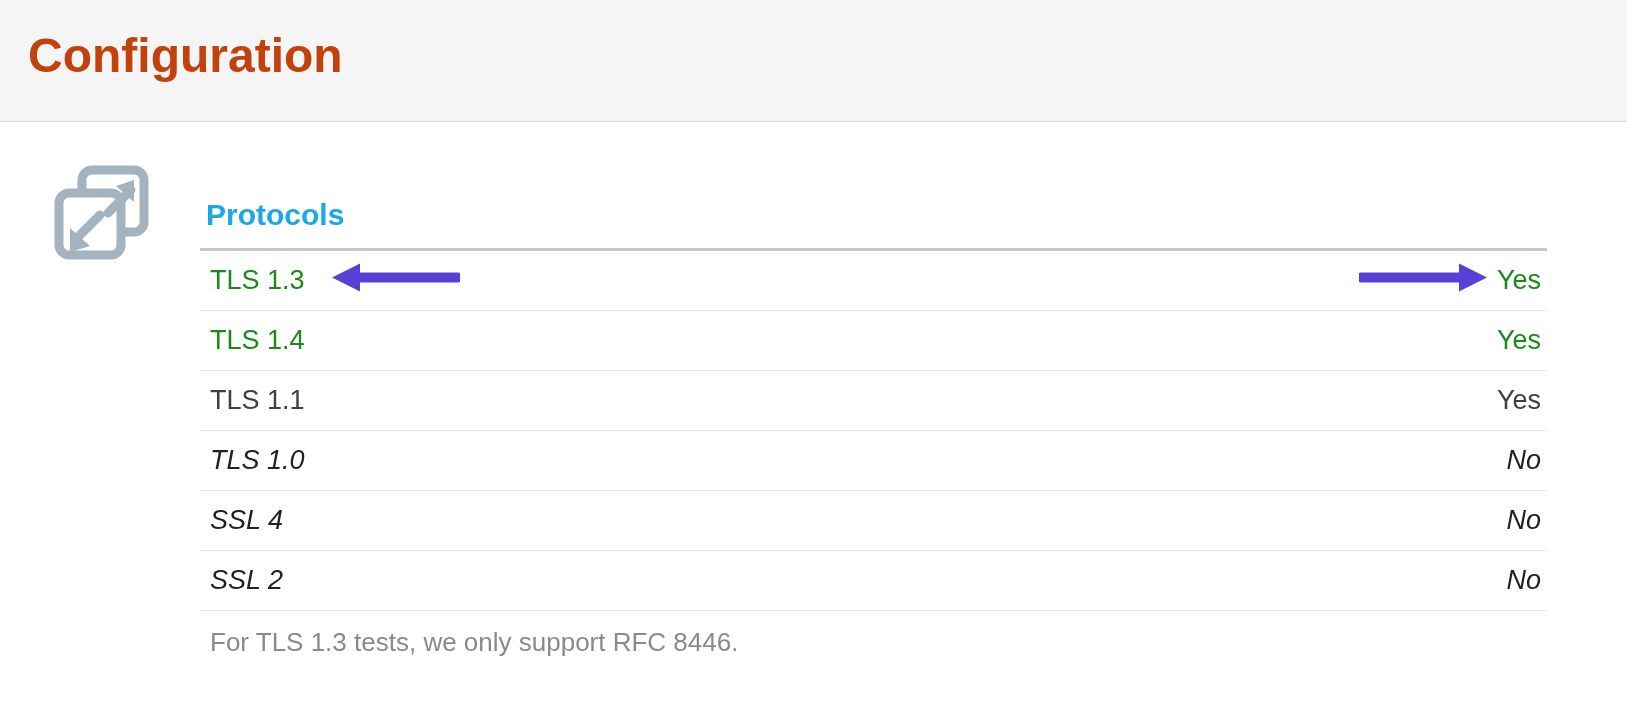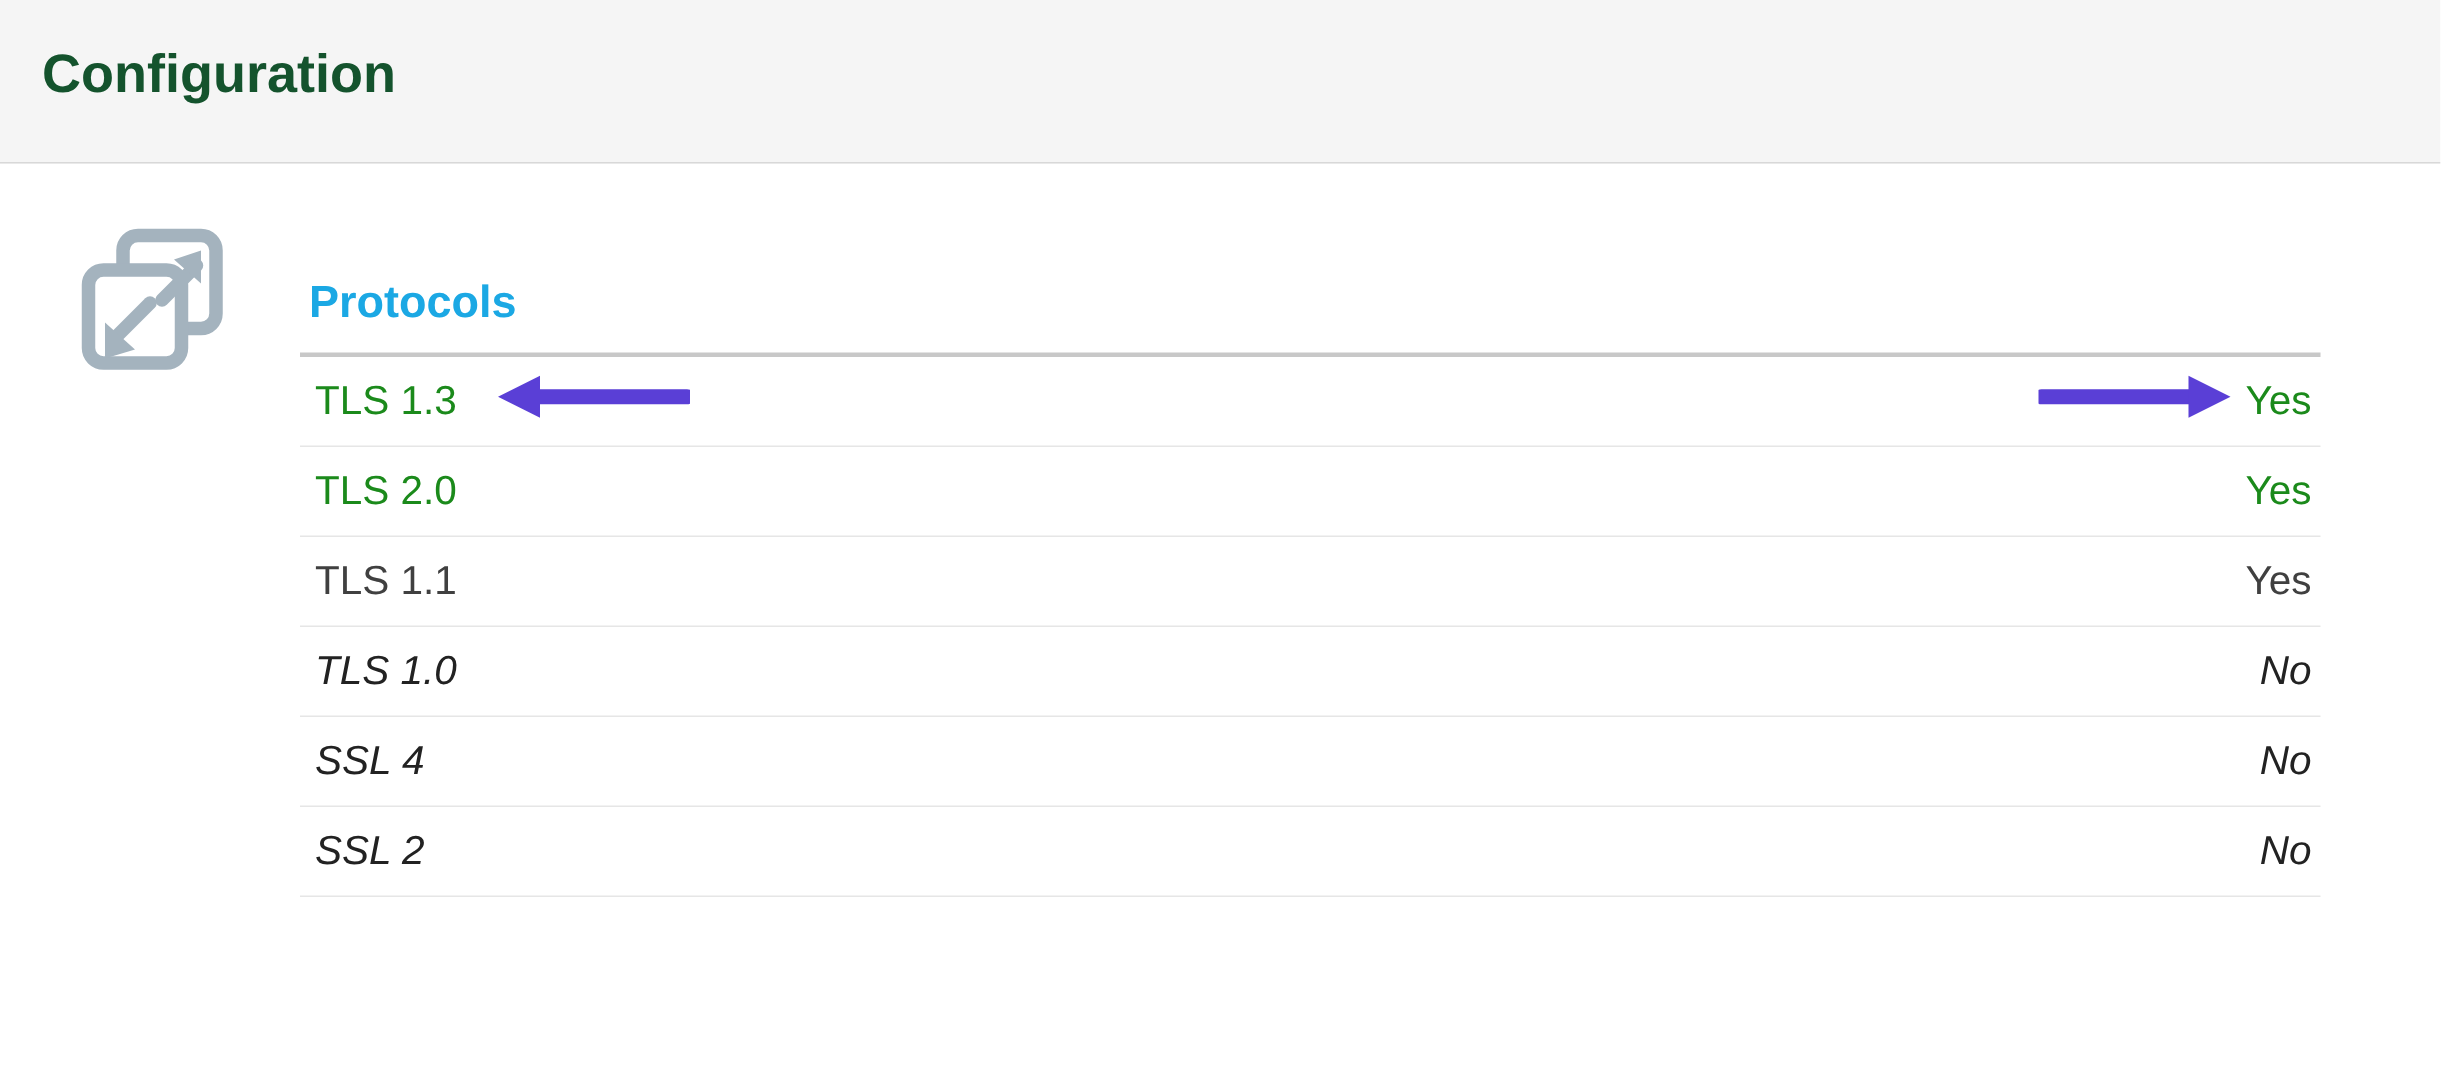--- a/index.html
+++ b/index.html
@@ -1,18 +1,18 @@
 <!DOCTYPE html>
 <html><head>
   <meta charset="utf-8">
   <style>
     * { margin:0; padding:0; box-sizing:border-box; }
     body { font-family: Arial, Helvetica, sans-serif; background:#fff; width:1627px; }
     .header-band { background:#f5f5f5; border-bottom:1px solid #d8d8d8; padding:28px 28px 38px; }
-    .header-title { font-size:36px; font-weight:700; color:#14532d; }
+    .header-title { font-size:48px; font-weight:700; color:#c2410c; }
     .content { display:flex; padding:40px 40px 30px 50px; gap:40px; align-items:flex-start; }
     .icon-box { flex:0 0 auto; }
     .main-col { flex:1 1 auto; padding-right:40px;margin-top:36px; }
     .section-head { color:#1ba8e4; font-size:30px; font-weight:700; padding:0 0 16px 6px; border-bottom:3px solid #c8c8c8; }
     .row { display:flex; justify-content:space-between; align-items:flex-start; padding:14px 6px 14px 10px; border-bottom:1px solid #e6e6e6; font-size:27px; position:relative;gap:48px; }
     .row .name { }
     .row .value { }
     .c-green  { color:#1b8a1b; }
     .c-orange { color:#404040; }
     .c-black  { color:#222;font-style:italic; }
@@ -55,21 +55,21 @@
       <span class="arrow-annotation" style="position:absolute;right:58px;top:50%;transform:translateY(-50%);">
         <svg width="130" height="34" viewBox="0 0 130 34">
           <line x1="2" y1="17" x2="108" y2="17" stroke="#5a3fd6" stroke-width="10" stroke-linecap="round"></line>
           <polygon points="128,17 100,3 100,31" fill="#5a3fd6"></polygon>
         </svg>
       </span>
       <span class="value c-green">Yes</span>
     </div>
 
     <div class="row">
-      <span class="name c-green">TLS 2.0</span>
+      <span class="name c-green">TLS 1.4</span>
       <span class="value c-green">Yes</span>
     </div>
 
     <div class="row">
       <span class="name c-orange">TLS 1.1</span>
       <span class="value c-orange">Yes</span>
     </div>
 
     <div class="row">
       <span class="name c-black">TLS 1.0</span>
@@ -79,15 +79,16 @@
     <div class="row">
       <span class="name c-black">SSL 4</span>
       <span class="value c-black">No</span>
     </div>
 
     <div class="row">
       <span class="name c-black">SSL 2</span>
       <span class="value c-black">No</span>
     </div>
 
+    <div class="footnote">For TLS 1.3 tests, we only support RFC 8446.</div>
   </div>
 
 </div>
 
 </body></html>

